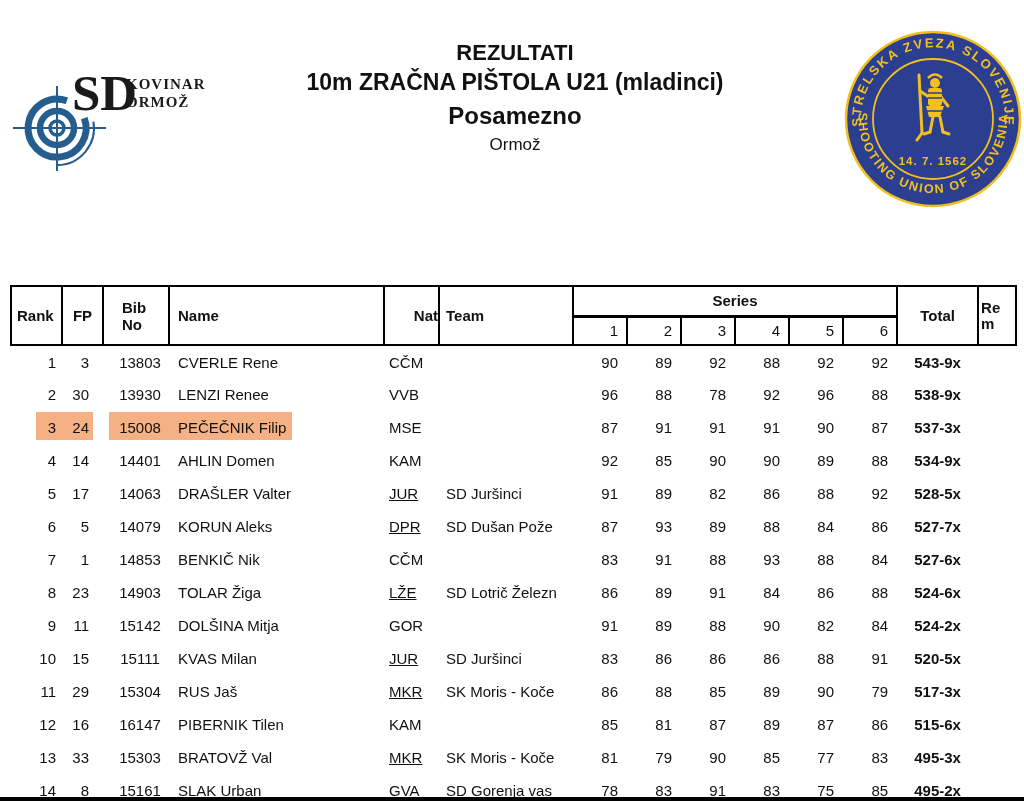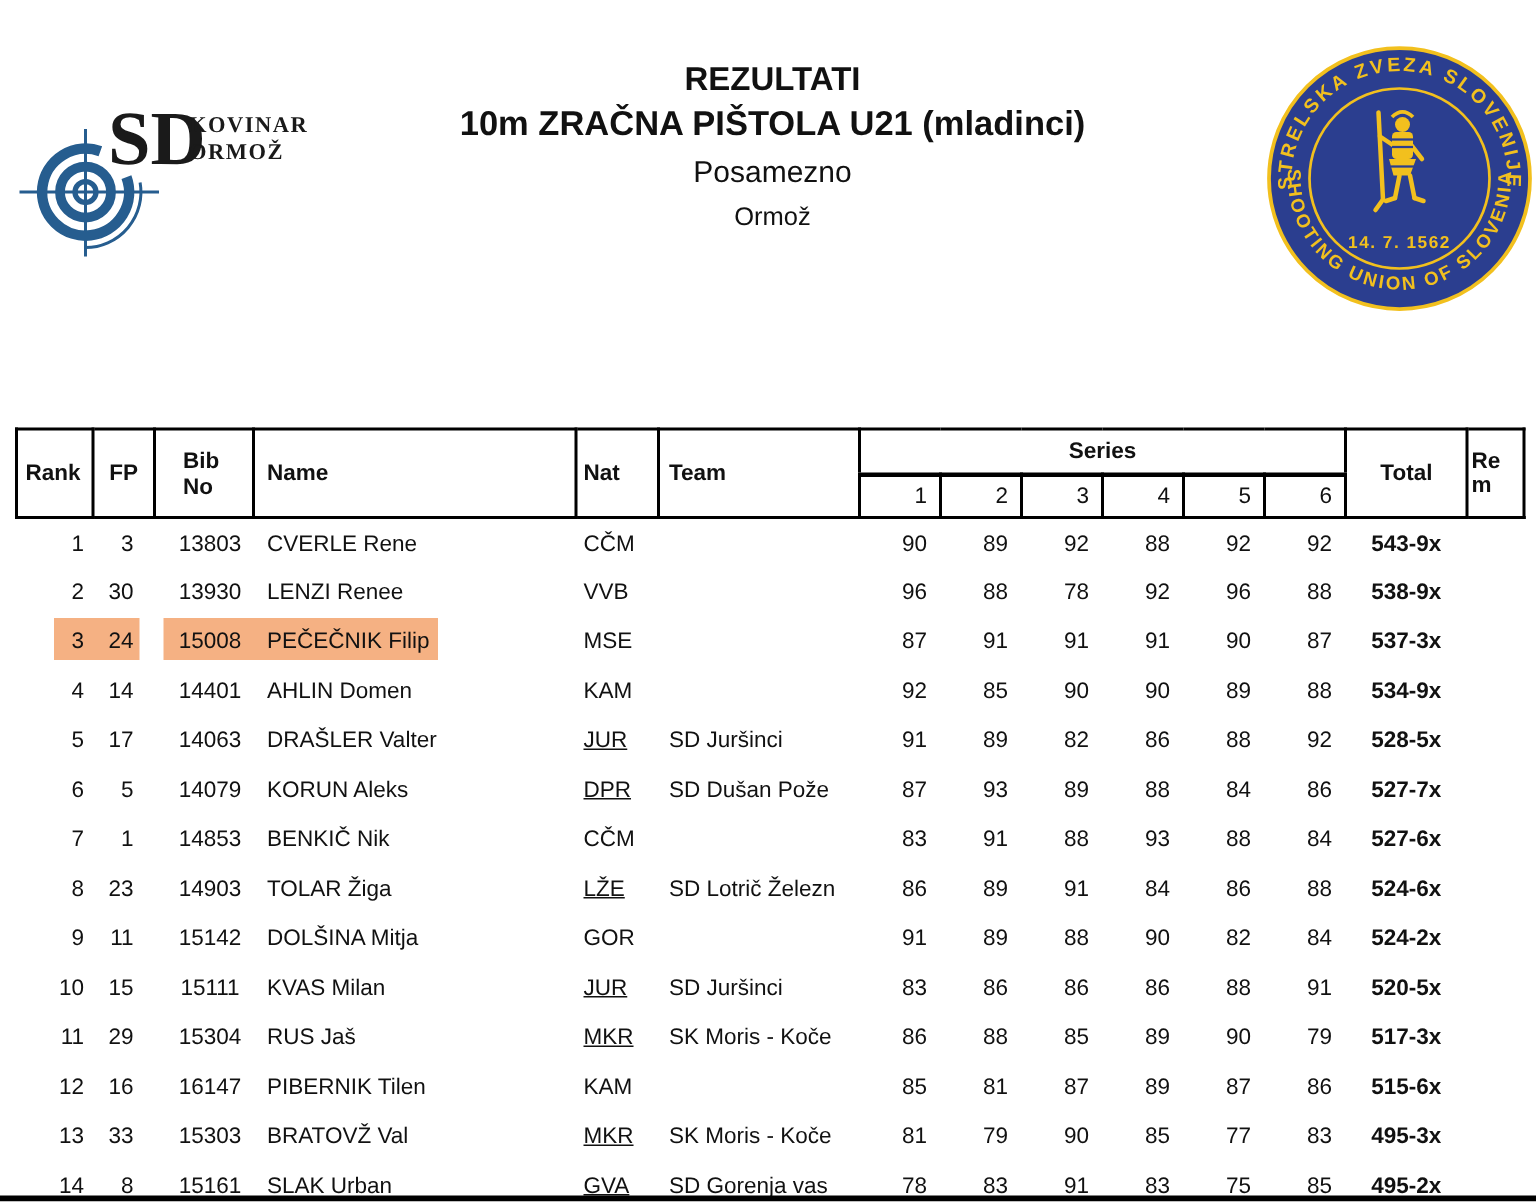--- a/index.html
+++ b/index.html
@@ -8,21 +8,21 @@
   *{margin:0;padding:0;box-sizing:border-box;}
   html,body{width:1024px;height:801px;overflow:hidden;background:#fff;
     font-family:"Liberation Sans",sans-serif;color:var(--ink);}
   .page{position:relative;width:1024px;height:801px;background:#fff;}
 
   
   .titles{position:absolute;left:225px;top:36px;width:580px;text-align:center;}
   .t1{font-size:28px;font-weight:bold;line-height:32px;}
   .t2{font-size:22px;font-weight:bold;line-height:25px;margin-top:4px;}
   .t3{font-size:23px;font-weight:bold;line-height:27px;margin-top:4px;}
-  .t4{font-size:20px;font-weight:normal;line-height:23px;margin-top:8px;}
+  .t4{font-size:24px;font-weight:bold;line-height:23px;margin-top:8px;}
   .loc{font-size:17px;line-height:20px;margin-top:8px;}
   .dt{font-size:17px;line-height:20px;margin-top:7px;}
 
   
   .club-logo{position:absolute;left:10px;top:62px;width:210px;height:130px;}
   .club-target{position:absolute;left:0px;top:20px;width:105px;height:100px;}
   .club-sd{position:absolute;left:62px;top:6px;font-family:"Liberation Serif",serif;
     font-weight:bold;font-size:51px;line-height:50px;color:#1a1a1a;}
   .club-l1{position:absolute;left:116px;top:14px;font-family:"Liberation Serif",serif;
     font-weight:bold;font-size:15px;letter-spacing:1px;color:#1a1a1a;}
@@ -42,21 +42,21 @@
   
   .table-wrap{position:absolute;left:10px;top:285px;width:1005px;z-index:1;}
   table{border-collapse:collapse;table-layout:fixed;width:1005px;background:transparent;}
   thead th{border:2px solid #000;font-size:15px;font-weight:bold;background:#fff;}
   thead tr.r1 th{height:30px;}
   thead tr.r2 th{height:29px;}
   th.h-rank{text-align:left;padding-left:5px;}
   th.h-fp{text-align:center;}
   th.h-bib{text-align:left;padding-left:18px;}
   th.h-name{text-align:left;padding-left:8px;}
-  th.h-nat{text-align:left;padding-left:4px;}
+  th.h-nat{text-align:right;padding-left:4px;}
   th.h-team{text-align:left;padding-left:6px;}
   th.h-series{text-align:center;border-bottom-width:3px;}
   th.h-sernum{text-align:right;padding-right:8px;font-weight:normal;}
   th.h-total{text-align:center;border-radius:19px;}
   th.h-rem{text-align:left;vertical-align:middle;padding:1px 2px;word-break:break-all;line-height:16px;}
   tbody td{border:none;height:33px;font-size:15px;vertical-align:middle;background:transparent;}
   td.c-rank{text-align:right;padding-right:6px;}
   td.c-fp{text-align:right;padding-right:14px;}
   td.c-bib{text-align:center;padding-left:8px;}
   td.c-name{text-align:left;padding-left:9px;}

